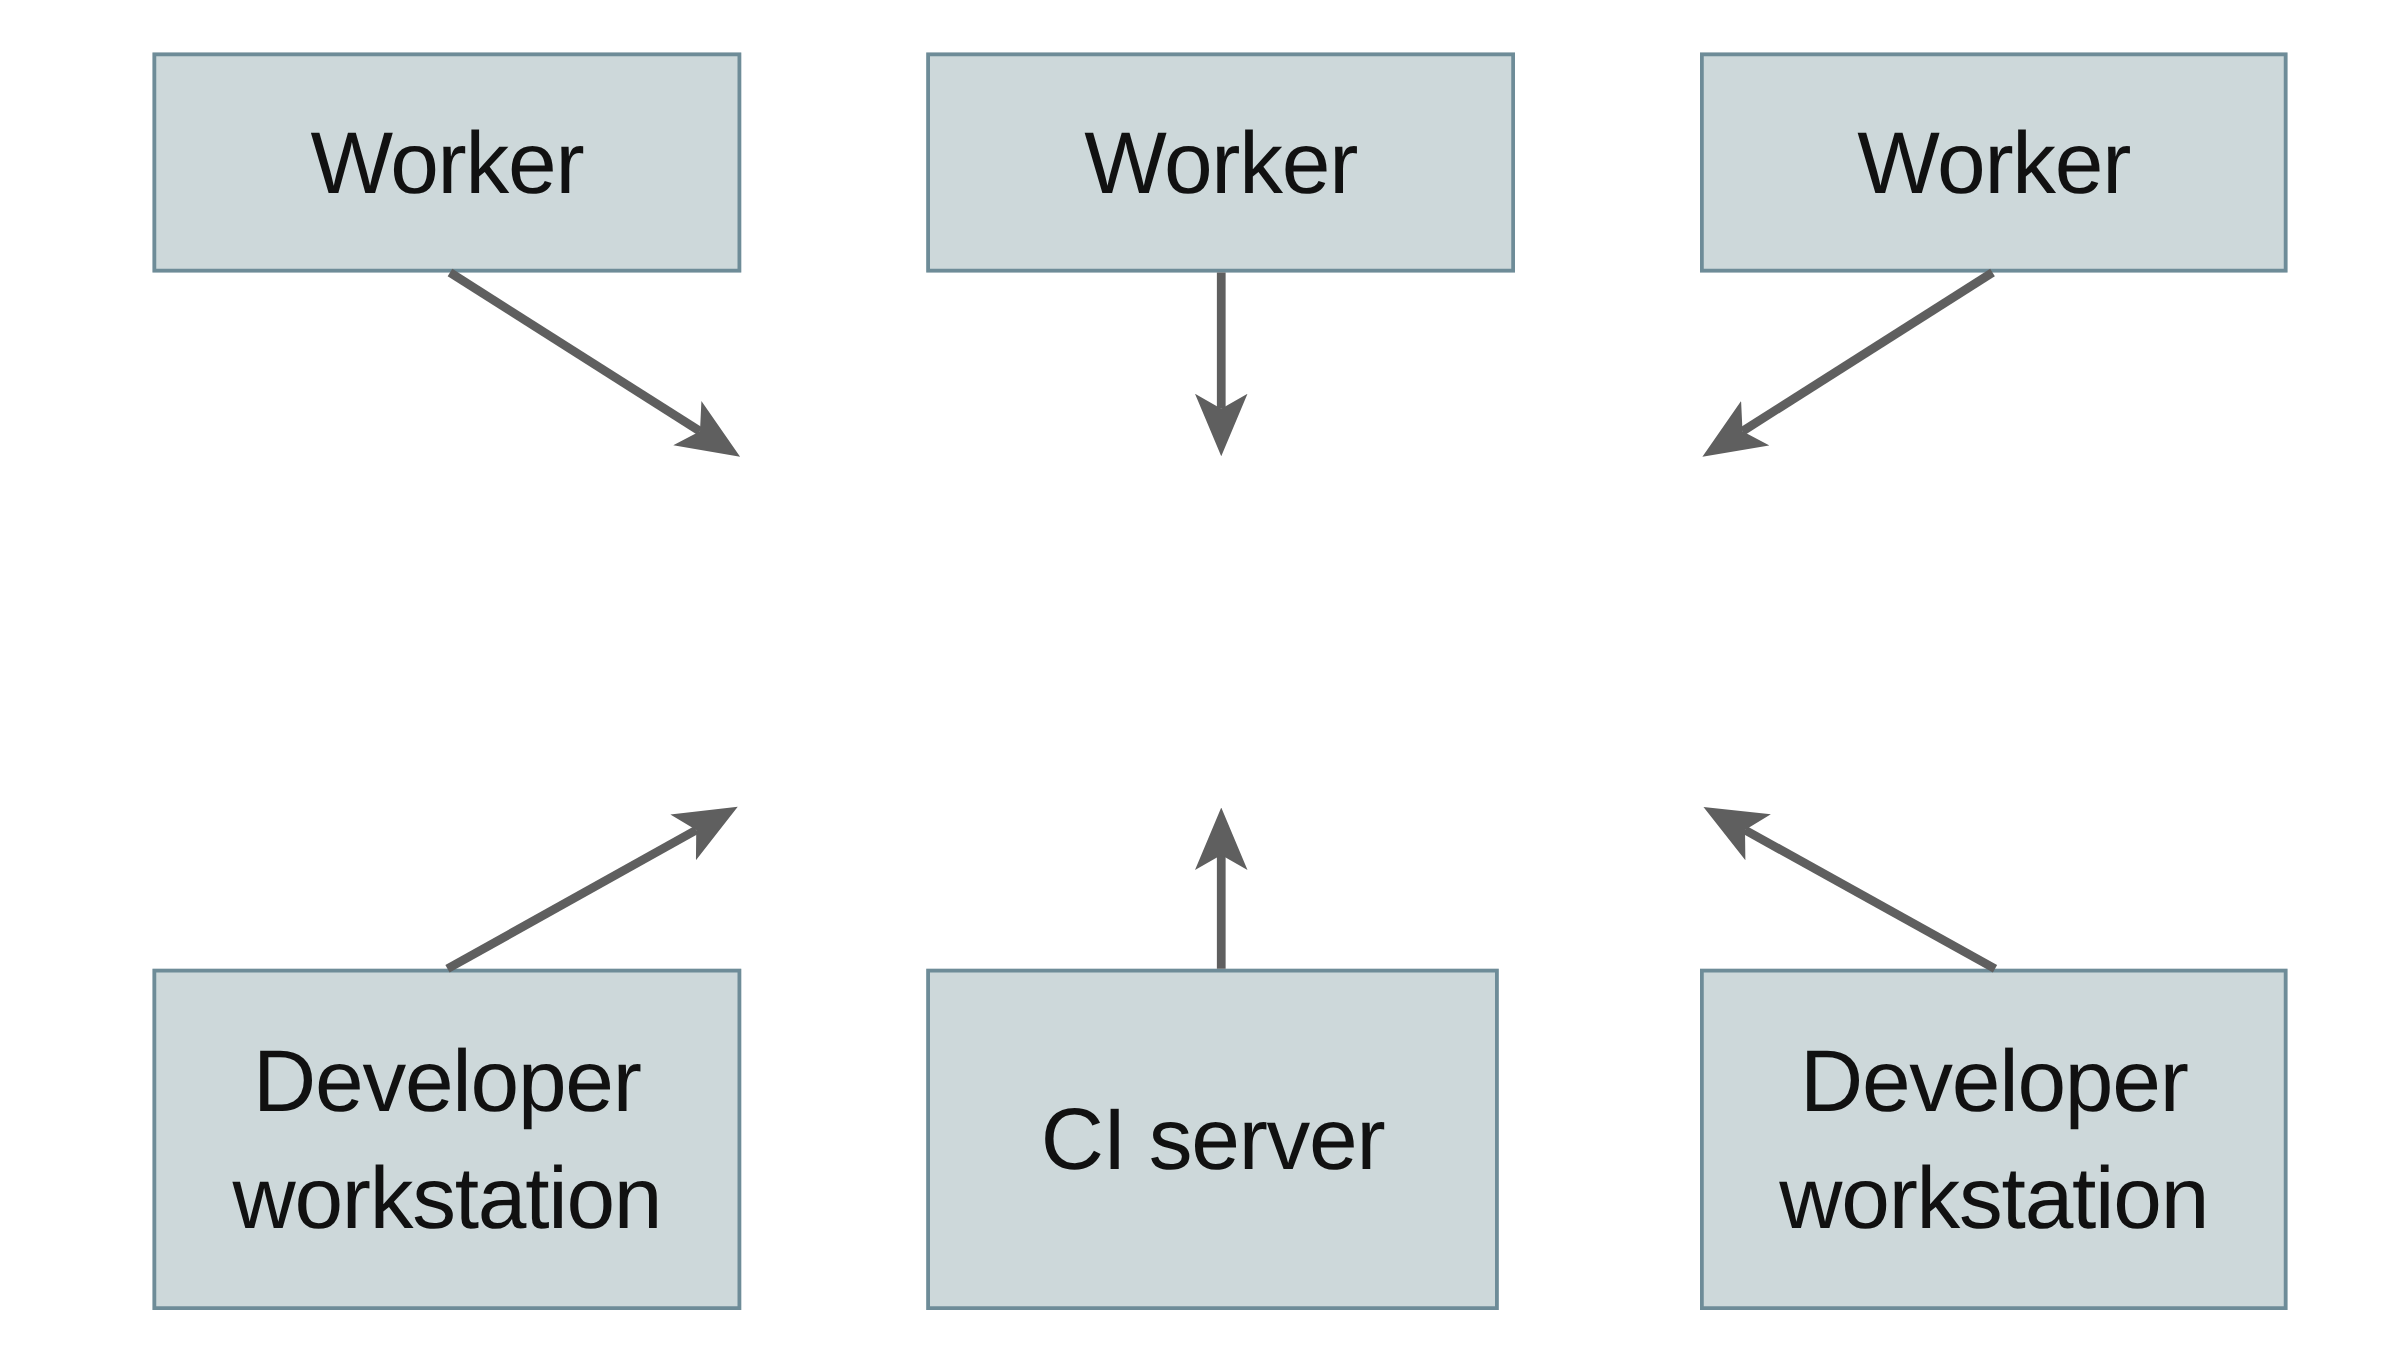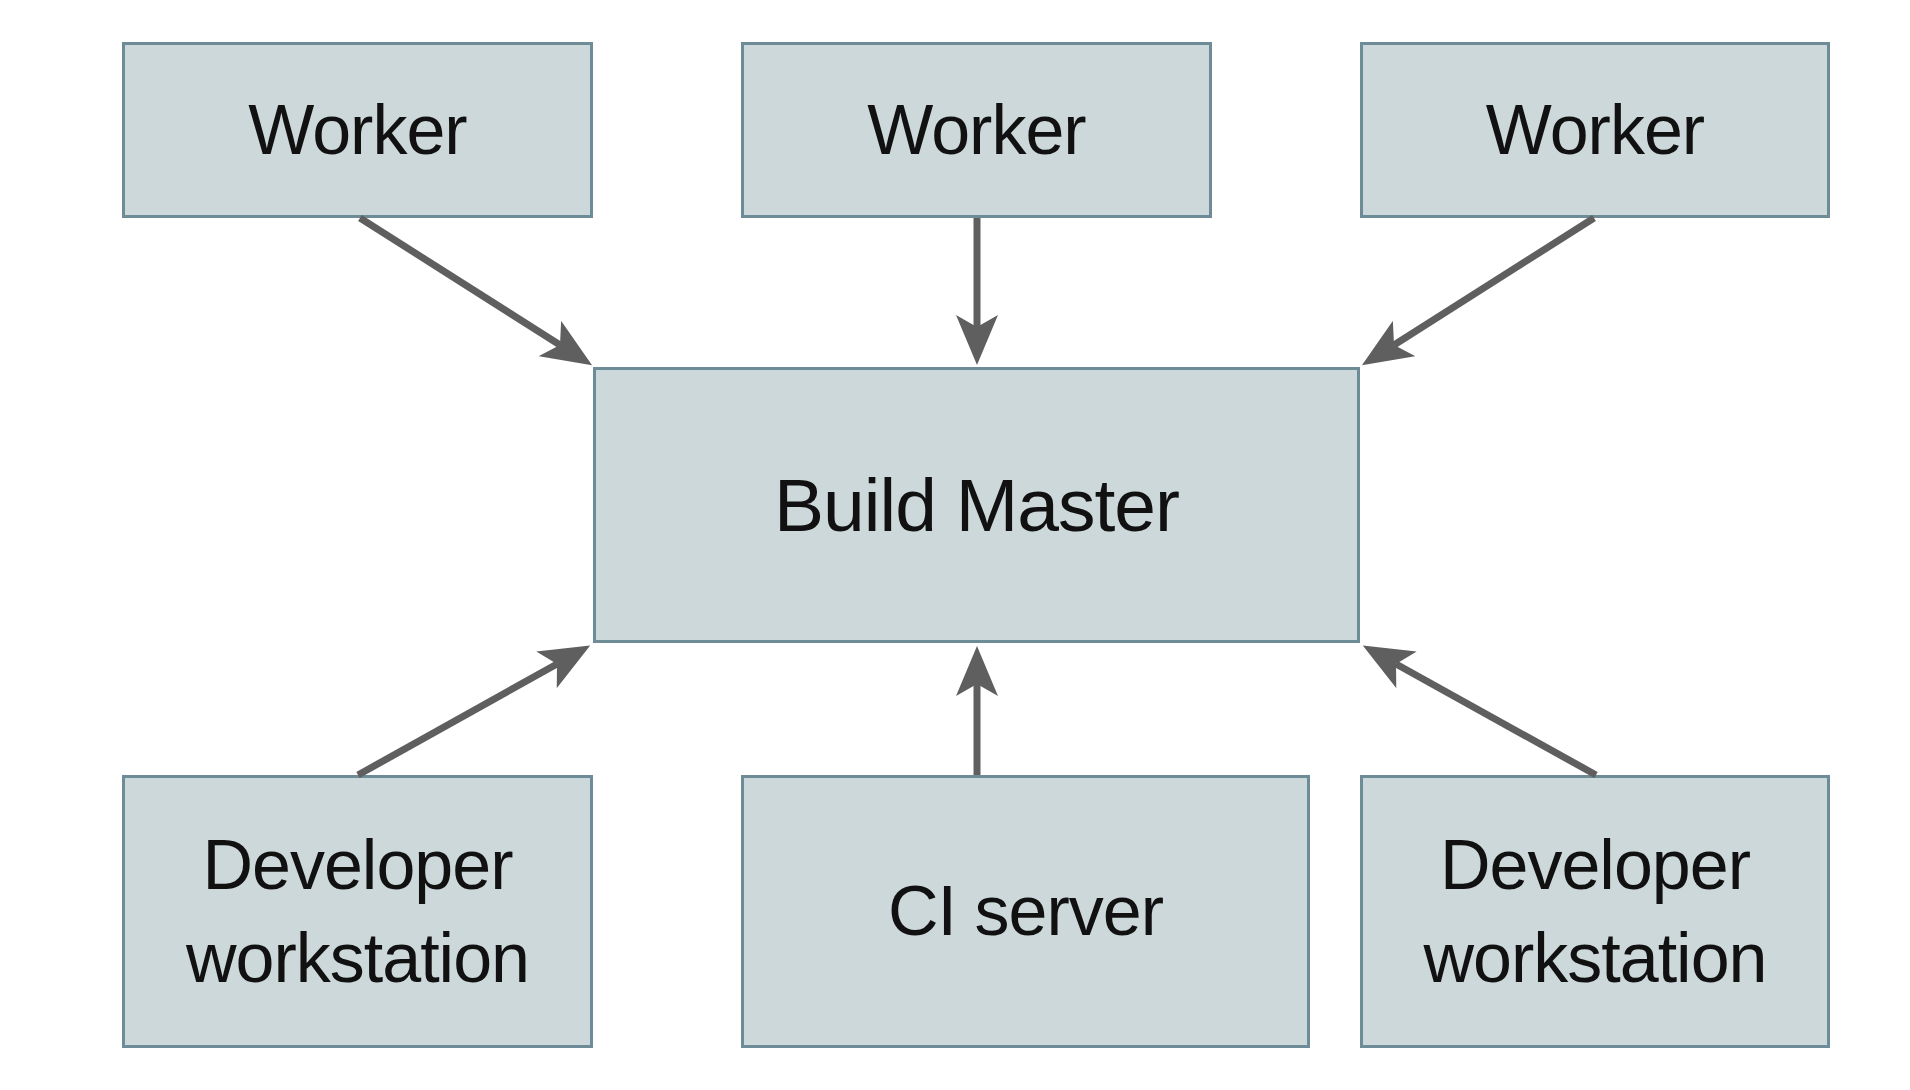--- a/index.html
+++ b/index.html
@@ -28,21 +28,21 @@
     font-size: 70px;
     letter-spacing: -1px;
     line-height: 1.32;
     user-select: none;
   }
   .n-worker1 { left: 122px;  top: 42px;  width: 471px; height: 176px; }
   .n-worker2 { left: 741px;  top: 42px;  width: 471px; height: 176px; }
   .n-worker3 { left: 1360px; top: 42px;  width: 470px; height: 176px; }
   .n-build   { left: 593px;  top: 367px; width: 767px; height: 276px; font-size: 75px; }
   .n-devl    { left: 122px;  top: 775px; width: 471px; height: 273px; padding: 0 30px; }
-  .n-ci      { left: 741px;  top: 775px; width: 569px; height: 273px; }
+  .n-ci      { left: 741px;  top: 775px; width: 458px; height: 273px; }
   .n-devr    { left: 1360px; top: 775px; width: 470px; height: 273px; padding: 0 30px; }
   .edges-layer {
     position: absolute;
     left: 0; top: 0;
     width: 1910px;
     height: 1090px;
     pointer-events: none;
   }
 </style>
 </head>
@@ -55,23 +55,20 @@
   </div>
 
   <div class="node n-worker2">
     <span>Worker</span>
   </div>
 
   <div class="node n-worker3">
     <span>Worker</span>
   </div>
 
-  <div class="node n-build">
-    <span>Build Master</span>
-  </div>
 
   <div class="node n-devl">
     <span>Developer workstation</span>
   </div>
 
   <div class="node n-ci">
     <span>CI server</span>
   </div>
 
   <div class="node n-devr">

